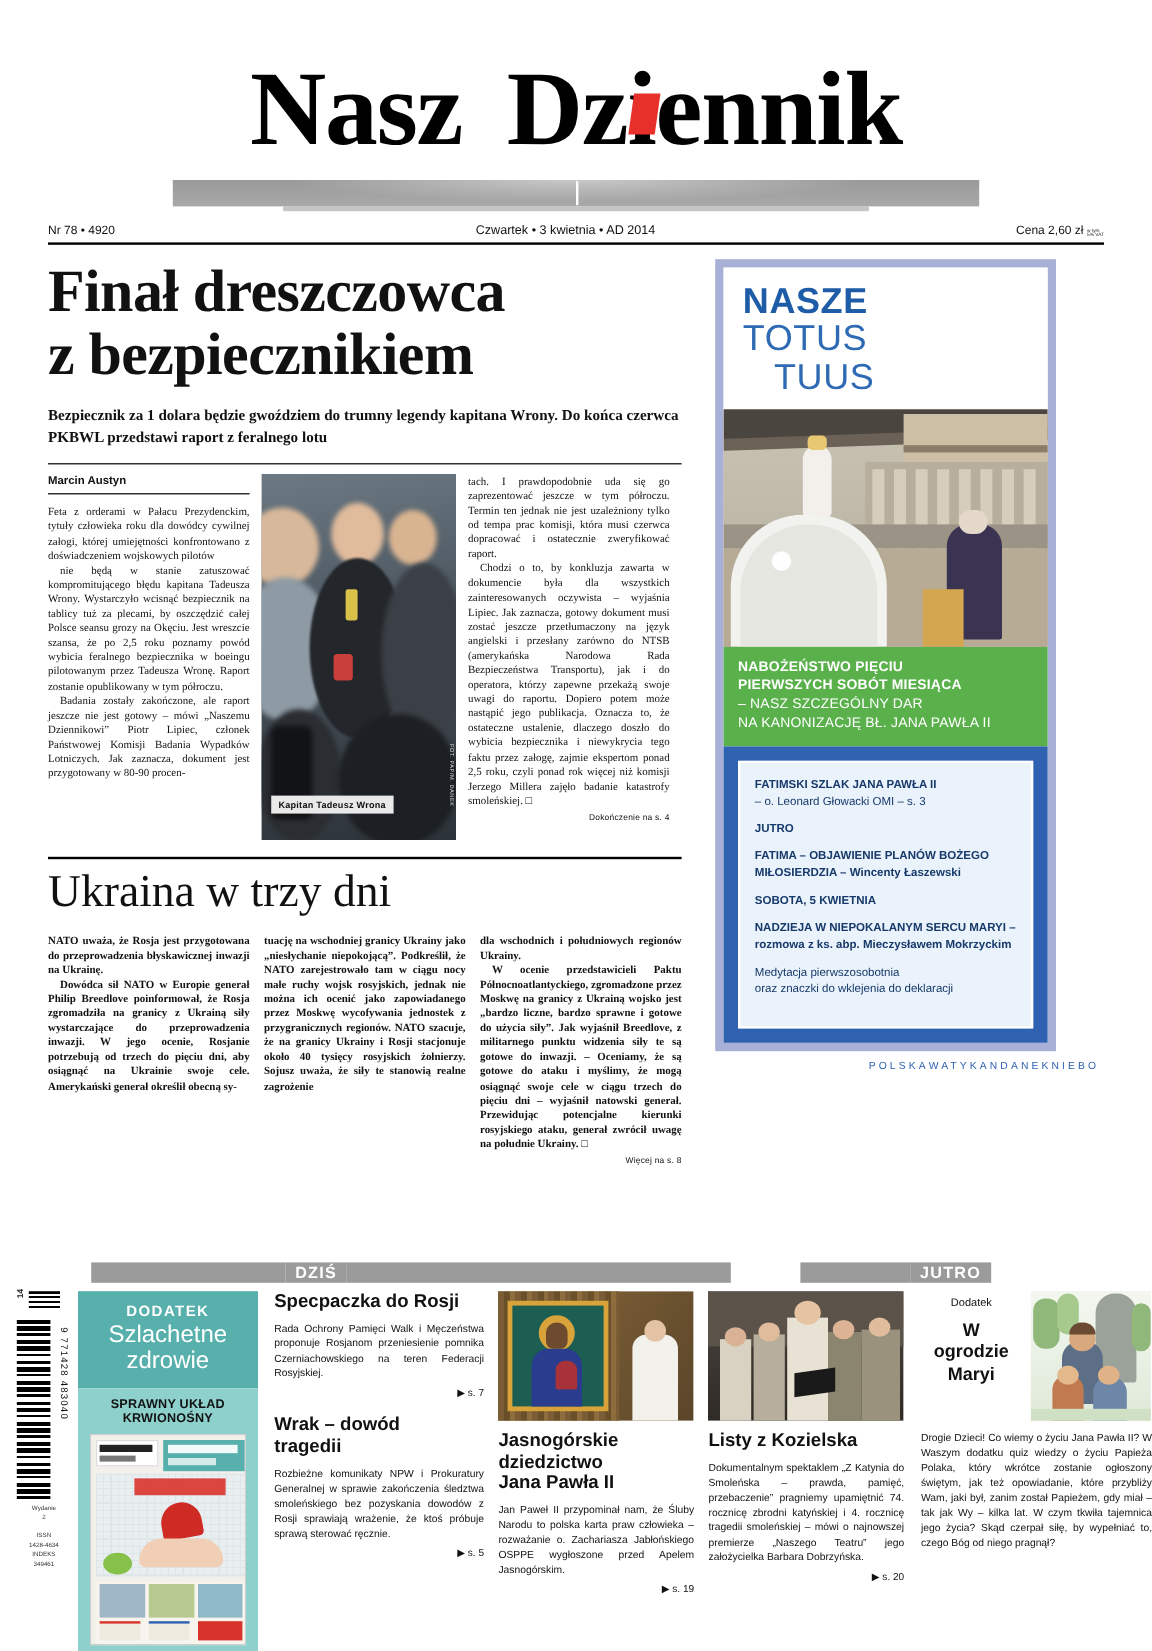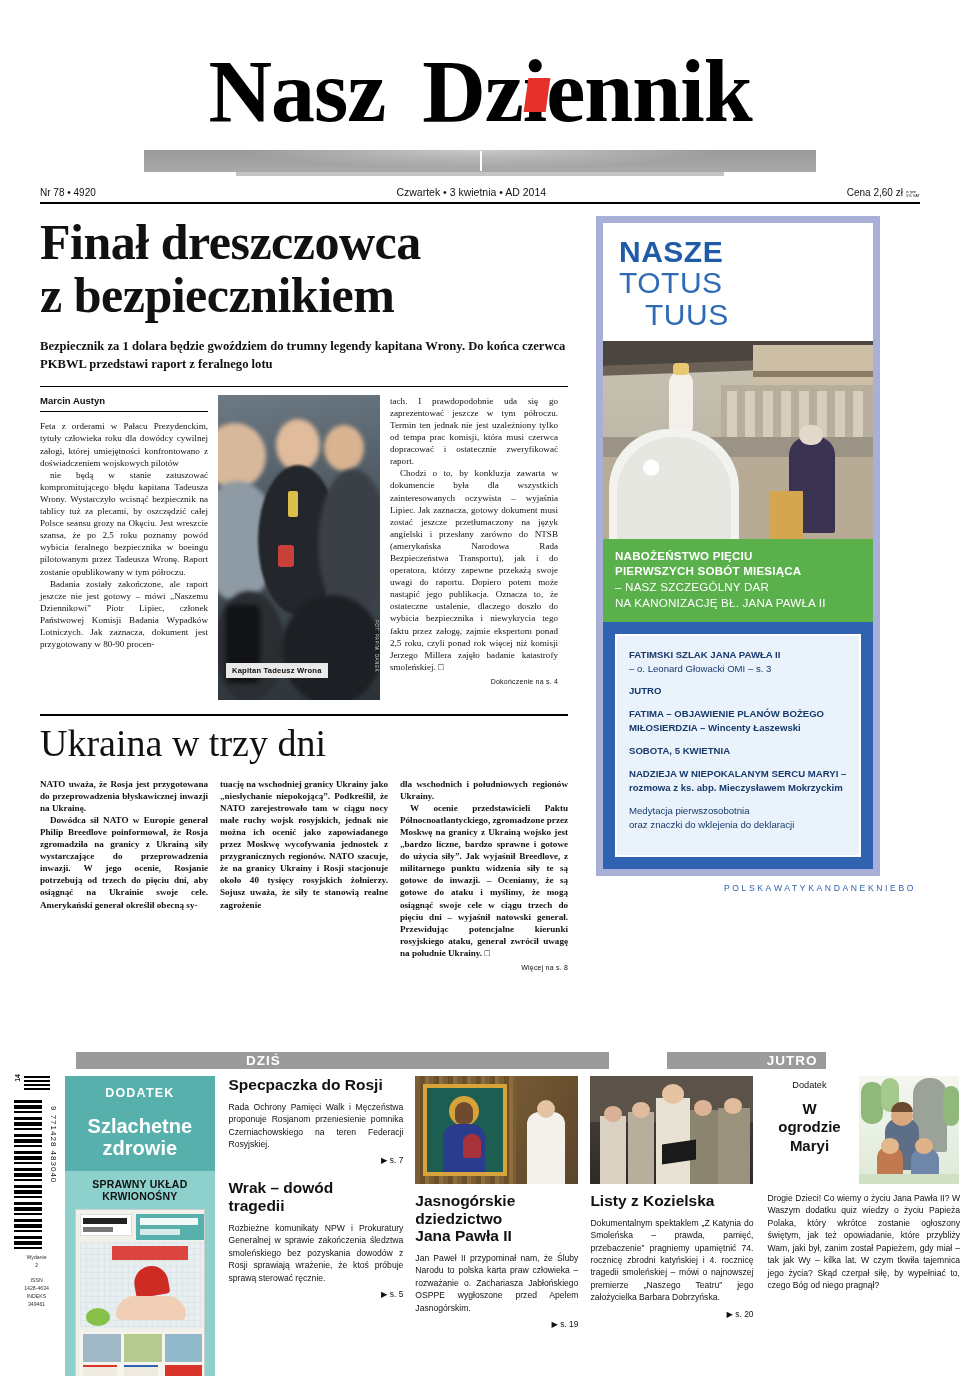--- a/index.html
+++ b/index.html
@@ -172,21 +172,21 @@
   .bc-digits {
     position:absolute; right:-2px; top:6px;
     writing-mode: vertical-rl;
     font-size:8px; letter-spacing:1px; font-family:"Liberation Sans",sans-serif;
   }
   .bc-meta { font-size:5.2px; text-align:center; line-height:1.5; margin-top:4px; color:#333;}
 
   .promo-col { width:152px; margin-left:6px; }
   .promo-top { background:#57b0ac; color:#fff; padding:10px 10px 12px; text-align:center;}
   .promo-dodatek { font-size:12.5px; font-weight:700; letter-spacing:1.2px;}
-  .promo-title { font-size:20px; line-height:1.08; font-weight:700; margin-top:16px;}
+  .promo-title { font-size:20px; line-height:1.08; font-weight:400; margin-top:2px;}
   .promo-mid { background:#8ed0cc; color:#111; font-weight:700; font-size:10.5px; text-align:center; padding:7px 4px; letter-spacing:.2px;}
   .promo-cover { background:#8ed0cc; padding:0 10px 8px; }
   .cover-img { background:#f2f0eb; height:176px; position:relative; overflow:hidden; border:1px solid #cfcfcf;}
 
   .news-col { width:178px; margin-left:14px; font-family:"Liberation Sans", sans-serif;}
   .news-h { font-size:15.5px; font-weight:700; line-height:1.14; margin:0 0 7px 0;}
   .news-p { font-size:8.6px; line-height:1.45; text-align:justify; margin:0; }
   .page-ref { text-align:right; font-size:8.4px; margin-top:5px; }
 
   .news-col2 { width:166px; margin-left:12px; font-family:"Liberation Sans", sans-serif;}

